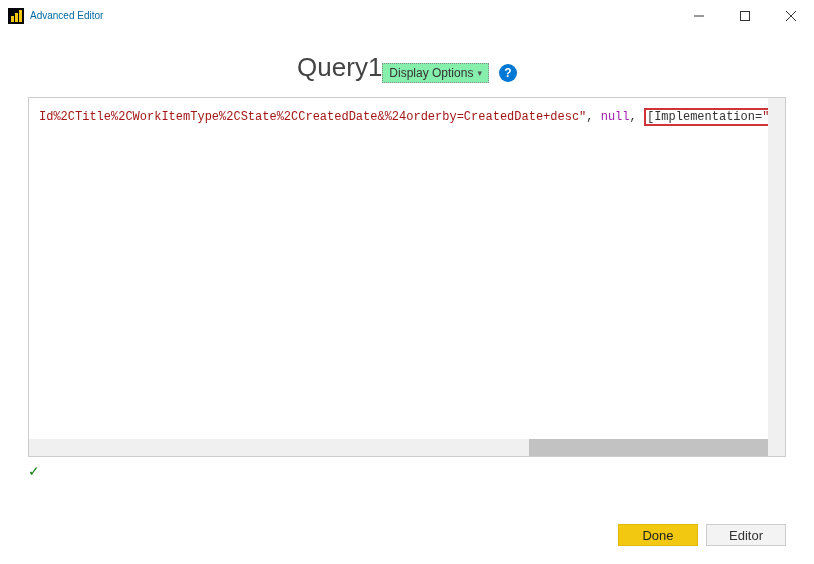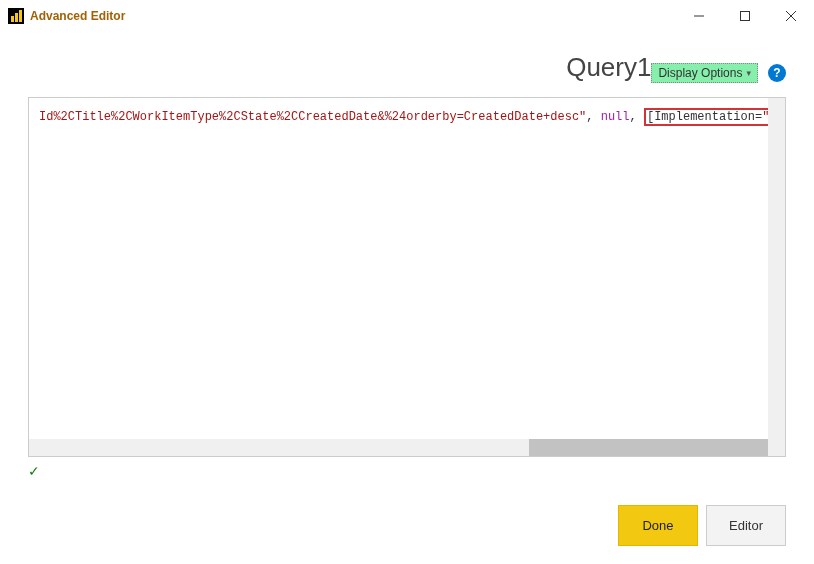--- a/index.html
+++ b/index.html
@@ -38,41 +38,40 @@
     }
     .app-icon span {
       display: inline-block;
       width: 3px;
       background: #f2c811;
     }
     .app-icon span:nth-child(1){ height: 6px; }
     .app-icon span:nth-child(2){ height: 9px; }
     .app-icon span:nth-child(3){ height: 12px; }
     .titlebar-title {
-      font-size: 12px;
-      color: #a16207;
-      font-weight: bold;
+      font-size: 10px;
+      color: #0369a1;
     }
     .window-controls {
       display: flex;
       height: 100%;
     }
     .win-btn {
       width: 46px;
       height: 32px;
       display: flex;
       align-items: center;
       justify-content: center;
       color: #333;
     }
     .win-btn svg { width: 10px; height: 10px; }
     .header-row {
       display: flex;
       align-items: flex-end;
-      justify-content: flex-end;
+      justify-content: center;
       padding: 20px 28px 6px 28px;
     }
     .query-title {
       font-size: 26px;
       font-weight: 300;
       color: #444;
     }
     .header-right {
       display: flex;
       align-items: center;
@@ -178,21 +177,21 @@
     }
     .footer {
       position: absolute;
       bottom: 18px;
       right: 28px;
       display: flex;
       gap: 8px;
     }
     .btn {
       min-width: 80px;
-      height: 41px;
+      height: 22px;
       border: 1px solid #ccc;
       background: #f3f3f3;
       font-size: 13px;
       color: #333;
       display: flex;
       align-items: center;
       justify-content: center;
       padding: 0 14px;
     }
     .btn-primary {

